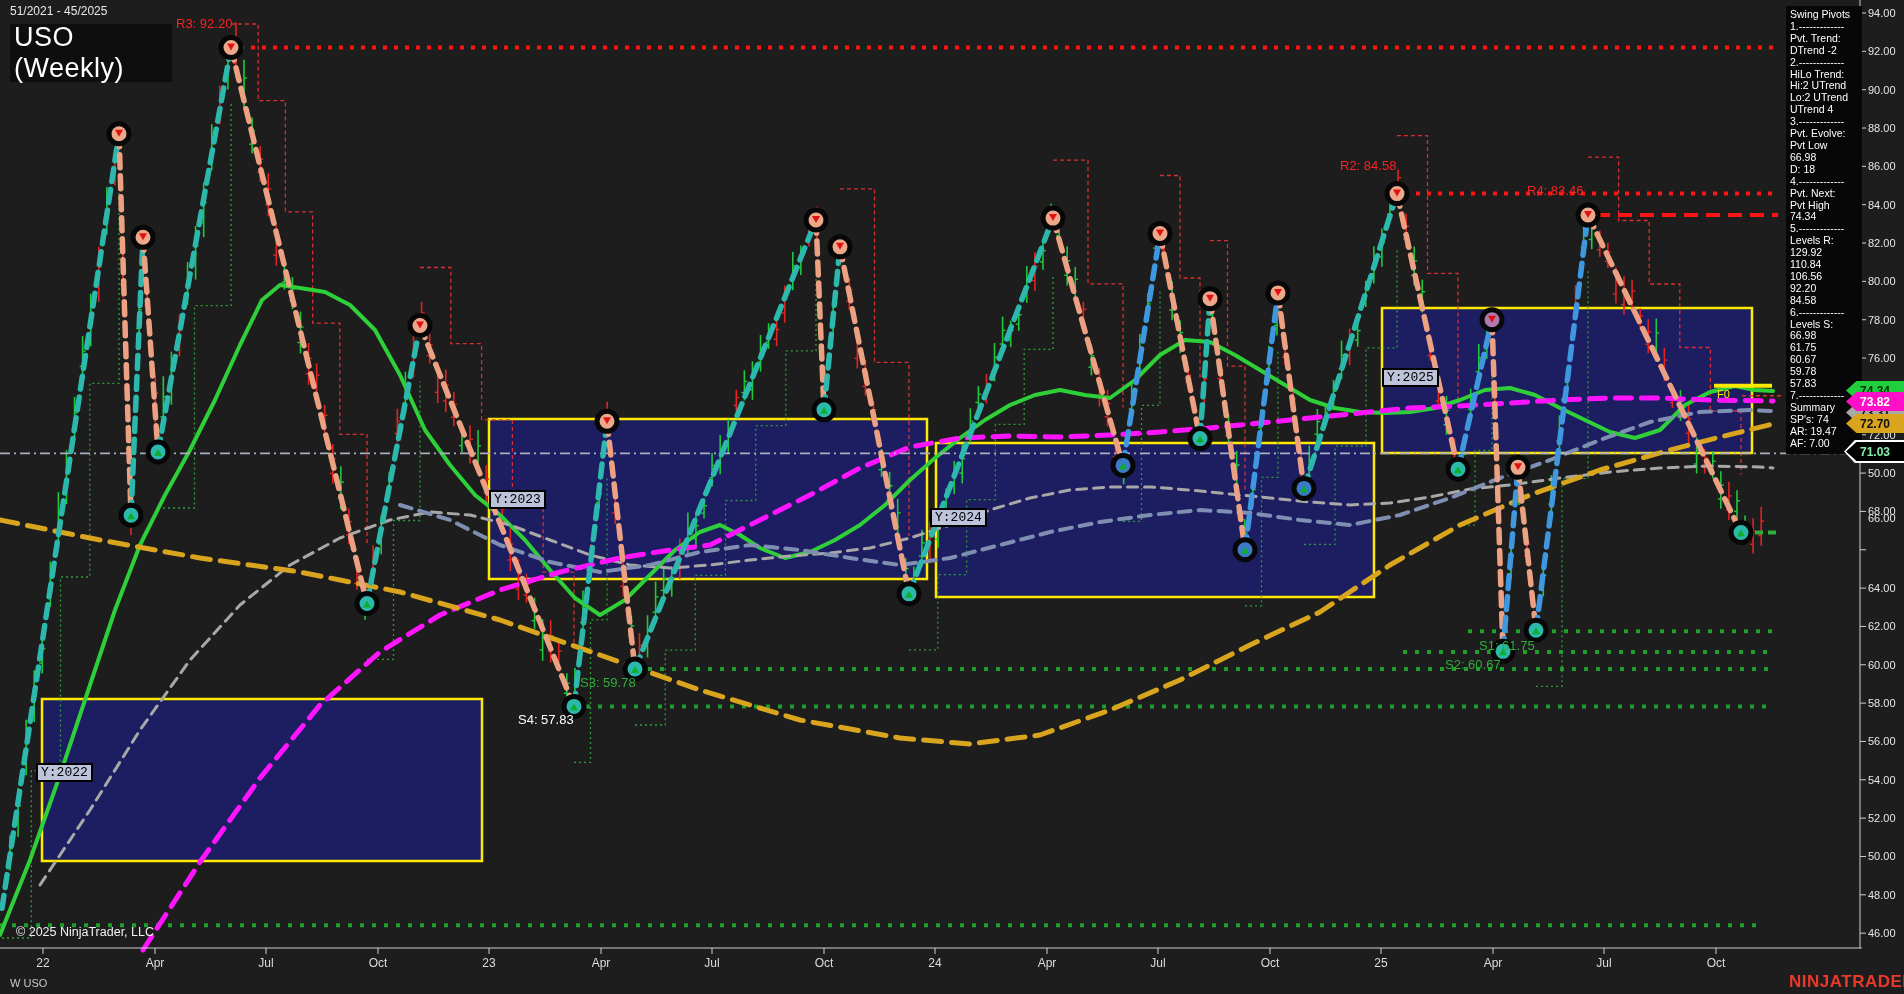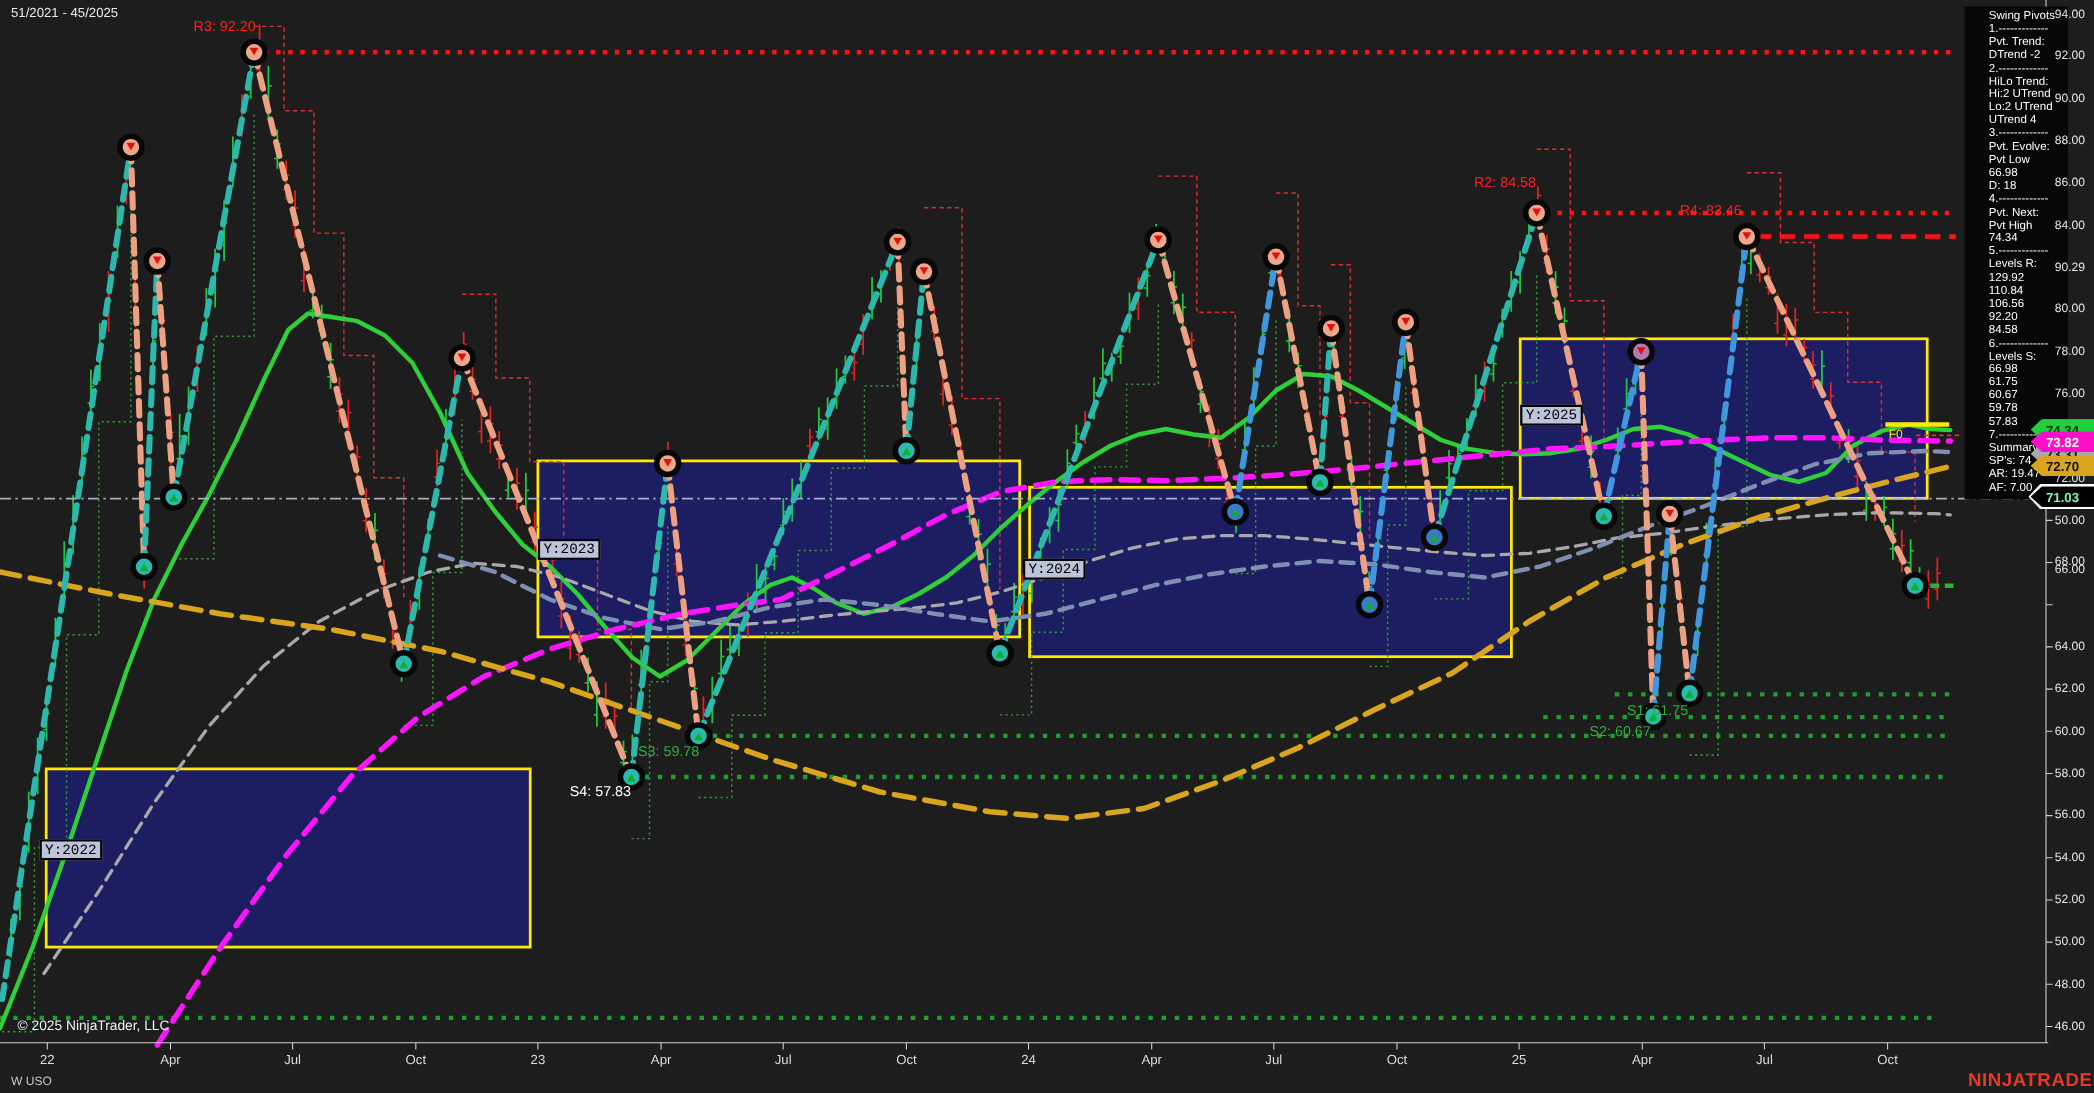--- a/index.html
+++ b/index.html
@@ -8,21 +8,21 @@
   #plot-svg{position:absolute;left:0;top:0;}
   .abs{position:absolute;}
   #range-label{left:10px;top:4px;font-size:12px;color:#e9e9e9;}
   #title-box{left:10px;top:24px;width:162px;height:58px;background:#0e0e0e;display:flex;align-items:center;}
   #title-box span{font-size:27px;color:#fff;padding-left:4px;letter-spacing:0.5px;}
   .lvl-label{font-size:13px;white-space:nowrap;}
   .chip{background:#bcc3da;border:2px solid #000;color:#000;
         font-family:"Liberation Mono","DejaVu Sans Mono",monospace;font-size:13px;
         padding:0 3px;line-height:15px;}
   #pivot-panel{left:1786px;top:6px;width:70px;background:#070707;color:#fff;
-        font-size:10.5px;line-height:11.9px;padding:3px 2px 4px 22px;white-space:nowrap;overflow:hidden;}
+        font-size:10.5px;line-height:11.9px;padding:3px 2px 4px 4px;white-space:nowrap;overflow:hidden;}
   #price-axis{left:1860px;top:0;width:44px;height:950px;}
   #price-axis .tick{position:absolute;left:8px;font-size:11px;color:#e6e6e6;}
   .badge{position:absolute;left:1846px;width:58px;height:19px;font-size:12px;font-weight:bold;
         display:flex;align-items:center;justify-content:center;
         clip-path:polygon(0 50%,18% 0,100% 0,100% 100%,18% 100%);}
   .badge-wrap{position:absolute;left:1844px;width:60px;height:23px;
         clip-path:polygon(0 50%,18% 0,100% 0,100% 100%,18% 100%);
         display:flex;align-items:center;justify-content:center;}
   #time-axis{left:0;top:948px;width:1904px;height:30px;}
   #time-axis .ttick{position:absolute;top:8px;font-size:12px;color:#dcdcdc;transform:translateX(-50%);}
@@ -861,20 +861,23 @@
       <line x1="1158" y1="948" x2="1158" y2="954" stroke="#cfcfcf" stroke-width="1"></line>
       <line x1="1270" y1="948" x2="1270" y2="954" stroke="#cfcfcf" stroke-width="1"></line>
       <line x1="1381" y1="948" x2="1381" y2="954" stroke="#cfcfcf" stroke-width="1"></line>
       <line x1="1493" y1="948" x2="1493" y2="954" stroke="#cfcfcf" stroke-width="1"></line>
       <line x1="1604" y1="948" x2="1604" y2="954" stroke="#cfcfcf" stroke-width="1"></line>
       <line x1="1716" y1="948" x2="1716" y2="954" stroke="#cfcfcf" stroke-width="1"></line>
     </svg>
 
   <div class="abs" id="range-label">51/2021 - 45/2025</div>
 
+  <div class="abs" id="title-box">
+    <span>USO (Weekly)</span>
+  </div>
 
   <div class="abs" id="pivot-panel">
       <div>Swing Pivots</div>
       <div>1.-------------</div>
       <div>Pvt. Trend:</div>
       <div>DTrend -2</div>
       <div>2.-------------</div>
       <div>HiLo Trend:</div>
       <div>Hi:2 UTrend</div>
       <div>Lo:2 UTrend</div>
@@ -909,21 +912,21 @@
       <div>AF: 7.00</div>
     </div>
 
   <div class="abs" id="price-axis">
       <div class="tick" style="top: 7px;">94.00</div>
       <div class="tick" style="top: 45.34px;">92.00</div>
       <div class="tick" style="top: 83.68px;">90.00</div>
       <div class="tick" style="top: 122.02px;">88.00</div>
       <div class="tick" style="top: 160.36px;">86.00</div>
       <div class="tick" style="top: 198.7px;">84.00</div>
-      <div class="tick" style="top: 237.04px;">90.29</div>
+      <div class="tick" style="top: 237.04px;">82.00</div>
       <div class="tick" style="top: 275.38px;">80.00</div>
       <div class="tick" style="top: 313.72px;">78.00</div>
       <div class="tick" style="top: 352.06px;">76.00</div>
       <div class="tick" style="top: 390.4px;">74.00</div>
       <div class="tick" style="top: 428.74px;">72.00</div>
       <div class="tick" style="top: 467.08px;">50.00</div>
       <div class="tick" style="top: 505.42px;">68.00</div>
       <div class="tick" style="top: 512px;">66.00</div>
       <div class="tick" style="top: 582.1px;">64.00</div>
       <div class="tick" style="top: 620.44px;">62.00</div>

